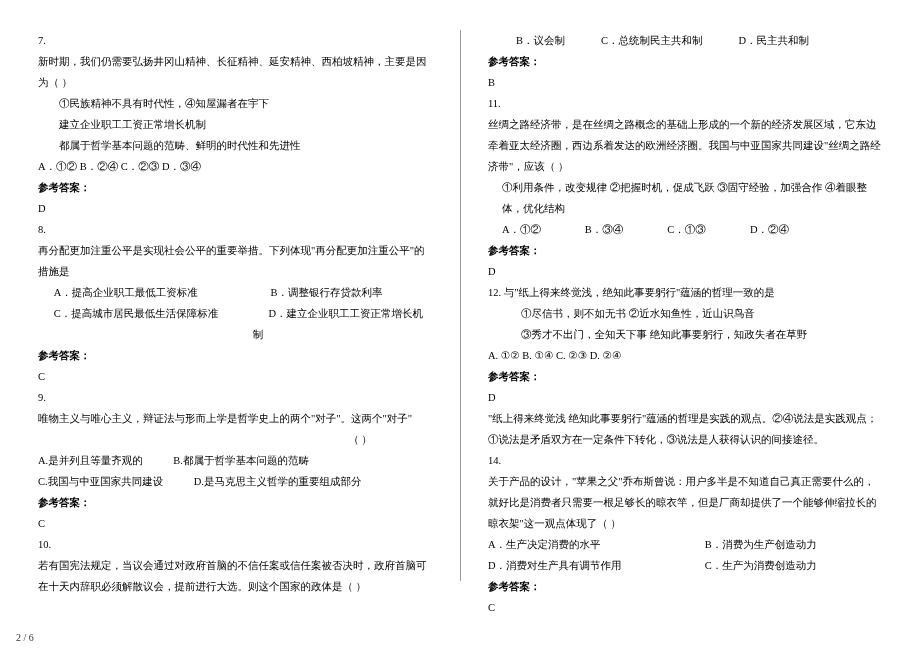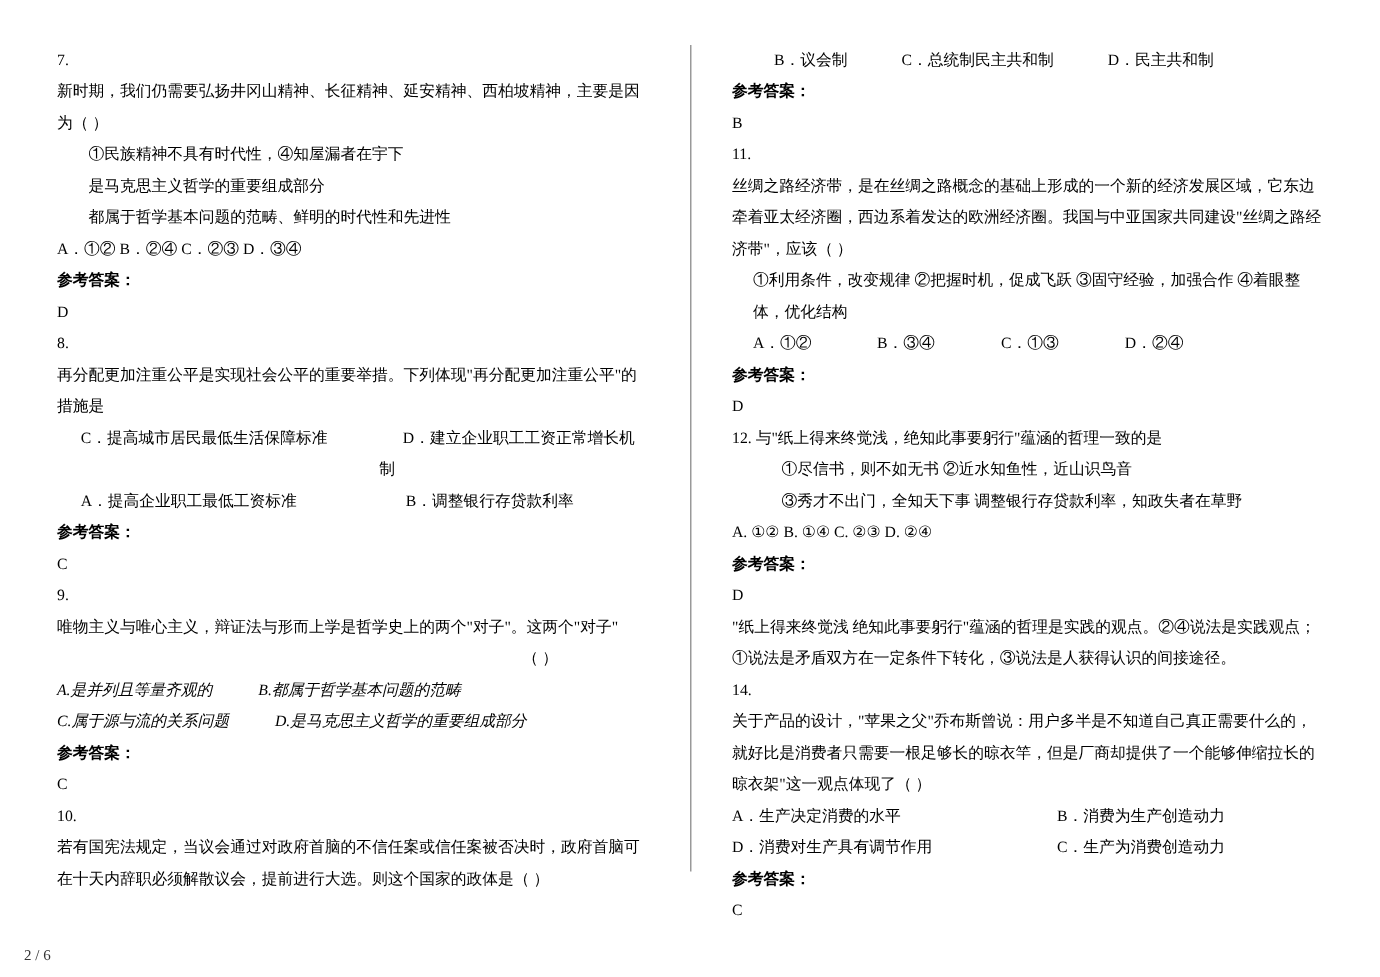--- a/index.html
+++ b/index.html
@@ -65,21 +65,20 @@
       bottom: 8px;
       left: 16px;
       width: 100%;
       text-align: left;
       font-size: 10px;
       color: #333;
     }
     .opt-inline {
       display: inline-block;
       margin-right: 28px;
-      font-style: italic;
     }
     .q10-opts {
       display: flex;
       justify-content: flex-start;
       gap: 36px;
       padding-left: 28px;
     }
     .q11-subopts {
       padding-left: 14px;
     }
@@ -102,50 +101,50 @@
 
 <div class="page-container">
   <div class="divider"></div>
 
   <div class="column column-left">
 
     
     <span class="question-num">7.</span>
     <span class="question-text">新时期，我们仍需要弘扬井冈山精神、长征精神、延安精神、西柏坡精神，主要是因为（ ）</span>
     <span class="question-text indent">①民族精神不具有时代性，④知屋漏者在宇下</span>
-    <span class="question-text indent">是马克思主义哲学的重要组成部分</span>
+    <span class="question-text indent">建立企业职工工资正常增长机制</span>
     <span class="question-text indent">都属于哲学基本问题的范畴、鲜明的时代性和先进性</span>
     <span class="question-text">A．①②       B．②④       C．②③       D．③④</span>
     <span class="answer-label">参考答案：</span>
     <span class="answer-value">D</span>
 
     
     <span class="question-num">8.</span>
     <span class="question-text">再分配更加注重公平是实现社会公平的重要举措。下列体现"再分配更加注重公平"的措施是</span>
     <div class="two-col-opt indent-sm">
+      <span>A．提高企业职工最低工资标准</span>
+      <span>B．调整银行存贷款利率</span>
+    </div>
+    <div class="two-col-opt indent-sm">
       <span>C．提高城市居民最低生活保障标准</span>
       <span>D．建立企业职工工资正常增长机制</span>
-    </div>
-    <div class="two-col-opt indent-sm">
-      <span>A．提高企业职工最低工资标准</span>
-      <span>B．调整银行存贷款利率</span>
     </div>
     <span class="answer-label">参考答案：</span>
     <span class="answer-value">C</span>
 
     
     <span class="question-num">9.</span>
     <span class="question-text">唯物主义与唯心主义，辩证法与形而上学是哲学史上的两个"对子"。这两个"对子"</span>
     <span class="question-text" style="text-align:right; padding-right:60px;">（    ）</span>
     <div>
       <span class="opt-inline">A.是并列且等量齐观的</span>
       <span class="opt-inline">B.都属于哲学基本问题的范畴</span>
     </div>
     <div>
-      <span class="opt-inline">C.属于源与流的关系问题</span>
+      <span class="opt-inline">C.我国与中亚国家共同建设</span>
       <span class="opt-inline">D.是马克思主义哲学的重要组成部分</span>
     </div>
     <span class="answer-label">参考答案：</span>
     <span class="answer-value">C</span>
 
     
     <span class="question-num">10.</span>
     <span class="question-text">若有国宪法规定，当议会通过对政府首脑的不信任案或信任案被否决时，政府首脑可在十天内辞职必须解散议会，提前进行大选。则这个国家的政体是（  ）</span>
   </div>
 
@@ -169,21 +168,21 @@
       <span style="display:inline-block;width:80px;">B．③④</span>
       <span style="display:inline-block;width:80px;">C．①③</span>
       <span style="display:inline-block;width:80px;">D．②④</span>
     </div>
     <span class="answer-label">参考答案：</span>
     <span class="answer-value">D</span>
 
     
     <span class="question-text">12. 与"纸上得来终觉浅，绝知此事要躬行"蕴涵的哲理一致的是</span>
     <span class="q12opts">①尽信书，则不如无书           ②近水知鱼性，近山识鸟音</span>
-    <span class="q12opts">③秀才不出门，全知天下事     调整银行存贷款利率，知政失者在草野</span>
+    <span class="q12opts">③秀才不出门，全知天下事     绝知此事要躬行，知政失者在草野</span>
     <span class="question-text">A. ①②         B. ①④         C. ②③         D. ②④</span>
     <span class="answer-label">参考答案：</span>
     <span class="answer-value">D</span>
     <span class="question-text explanation">"纸上得来终觉浅 绝知此事要躬行"蕴涵的哲理是实践的观点。②④说法是实践观点；①说法是矛盾双方在一定条件下转化，③说法是人获得认识的间接途径。</span>
 
     
     <span class="question-num">14.</span>
     <span class="question-text">关于产品的设计，"苹果之父"乔布斯曾说：用户多半是不知道自己真正需要什么的，就好比是消费者只需要一根足够长的晾衣竿，但是厂商却提供了一个能够伸缩拉长的晾衣架"这一观点体现了（  ）</span>
     <div class="two-col-opt">
       <span>A．生产决定消费的水平</span>

